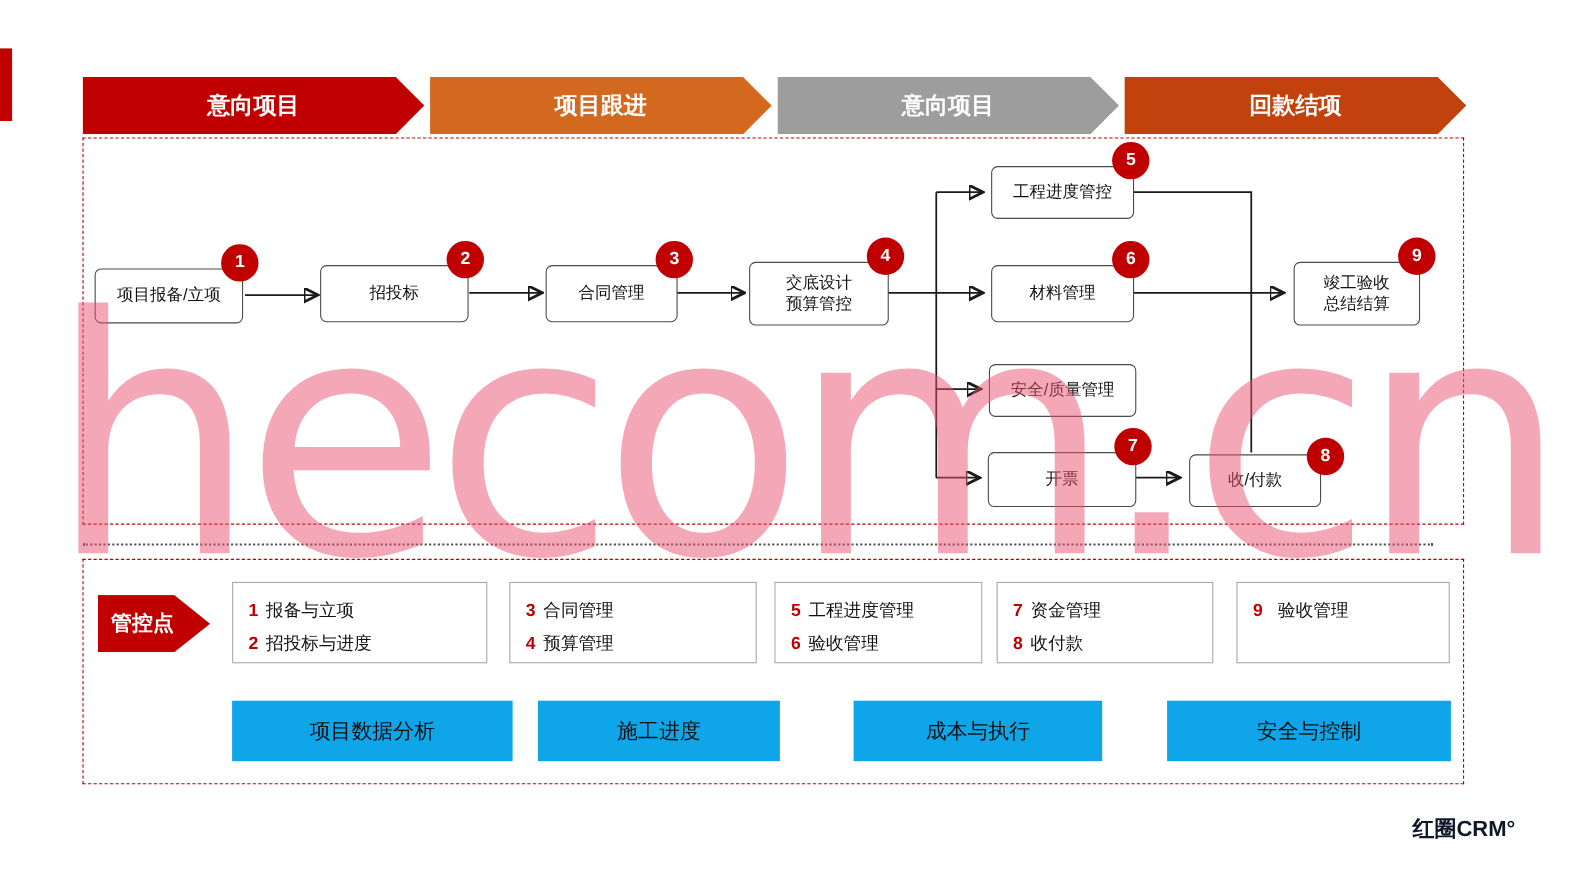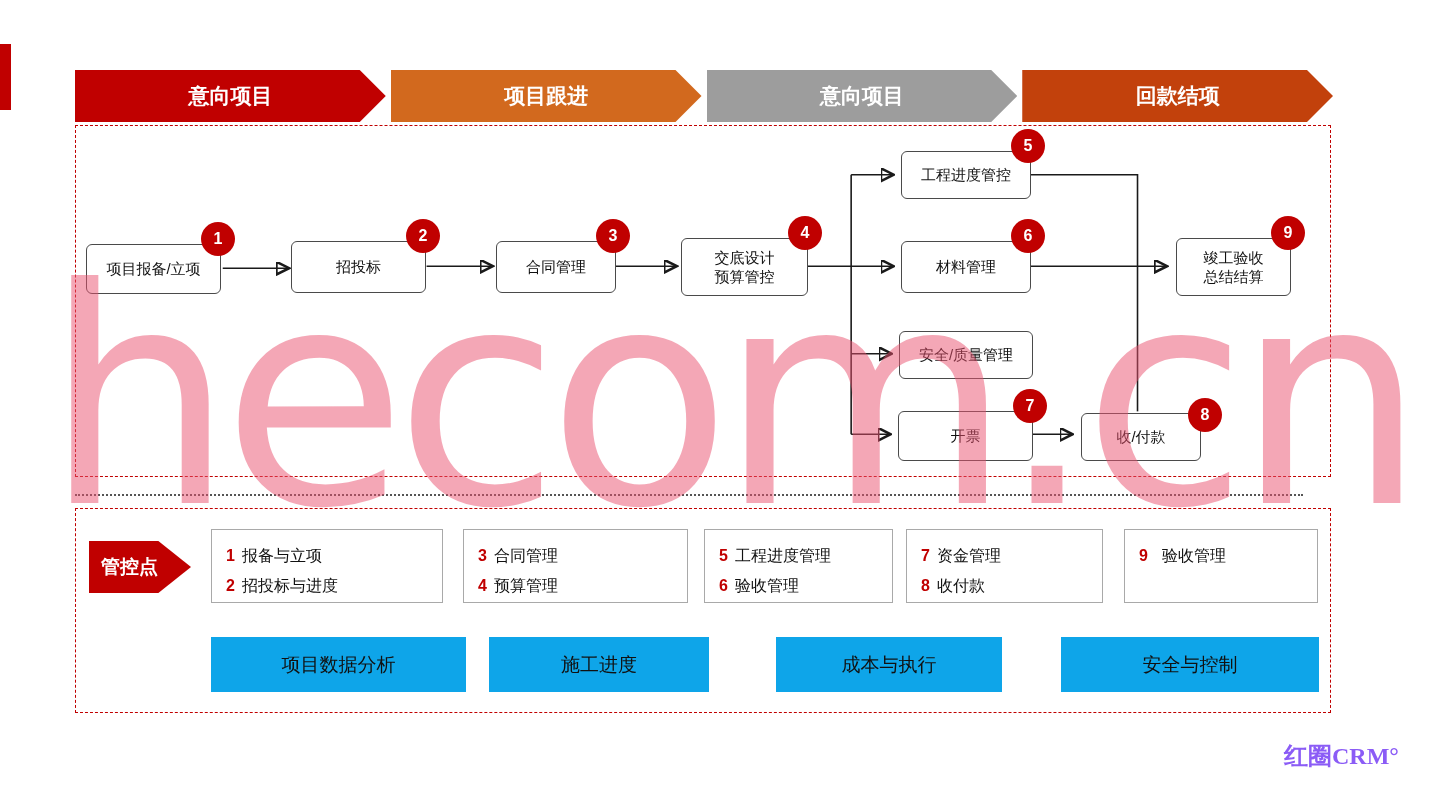--- a/index.html
+++ b/index.html
@@ -46,21 +46,21 @@
   .stat-box {
     position:absolute; height:55px; background:#0ea5e9;
     display:flex; align-items:center; justify-content:center; font-size:19px; color:#111;
   }
 
   .watermark {
     position:absolute; left:44px; top:250px; font-size:300px; line-height:1;
     letter-spacing:-12px; color:rgba(234,80,110,0.5);
     font-family:"DejaVu Sans",sans-serif; pointer-events:none; z-index:60; white-space:nowrap;
   }
-  .logo { position:absolute; left:1284px; top:740px; font-size:24px; font-weight:bold; color:#8b5cf6;font-family:Liberation Serif, serif; }
+  .logo { position:absolute; left:1284px; top:740px; font-size:20px; font-weight:bold; color:#0f172a; }
 </style>
 </head>
 <body>
 
 <div class="side-tab" style="background: rgb(192, 0, 0);"></div>
 
 <div class="phases">
   <div class="phase" style="background: rgb(192, 0, 0);">
     <span>意向项目</span>
   </div>

